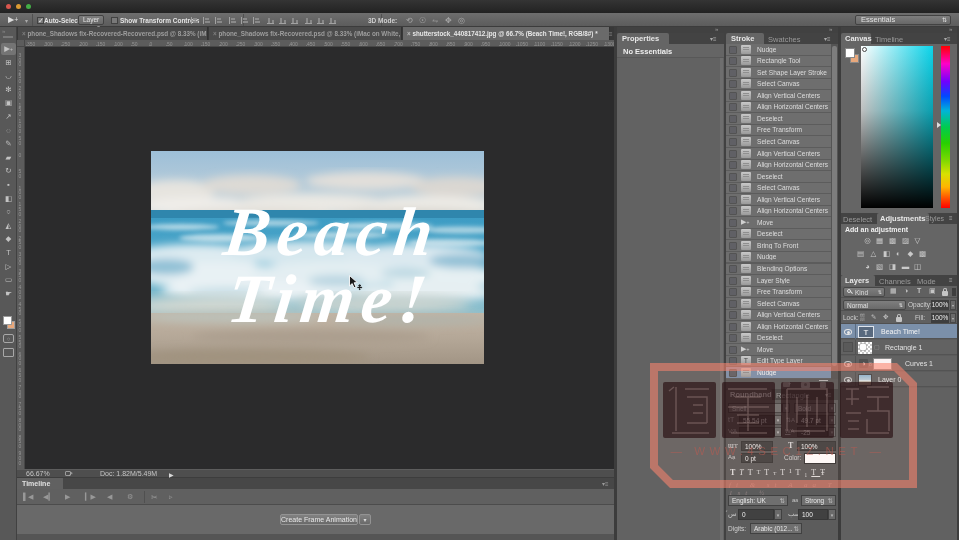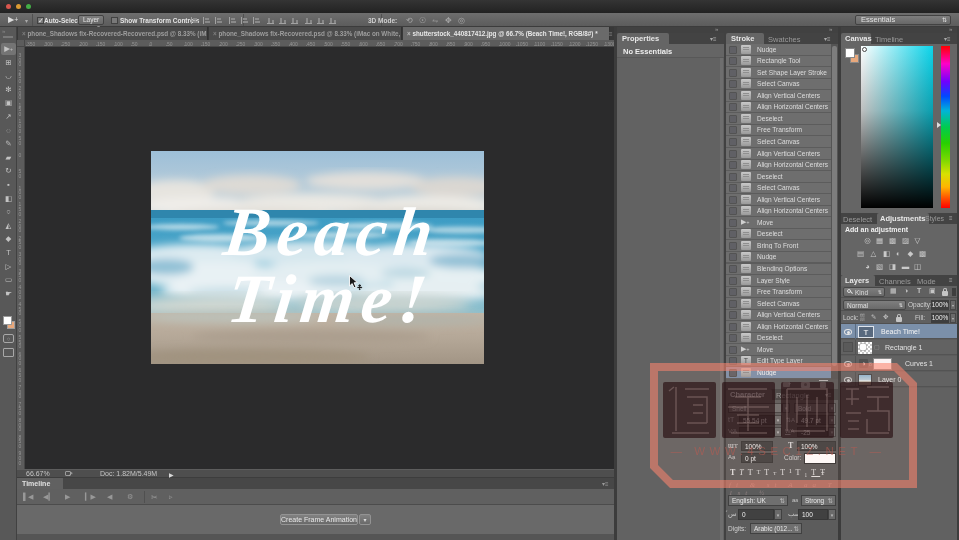--- a/index.html
+++ b/index.html
@@ -676,21 +676,21 @@
       <div class="abs" style="left:1px;top:2px;width:5px;height:320px;background:#7d7d7d;border-radius:2px;"></div>
     </div>
     <div class="abs" style="left:0;top:352.0px;width:112px;height:11px;background:#575757;">
  <div class="abs" style="left:57px;top:3px;width:7px;height:5px;background:#a8a8a8;border-radius:1px;"></div>
       <div class="abs" style="left:62px;top:1px;color:#cfcfcf;font-size:5.5px;font-weight:bold;">+</div>
  <div class="cam" style="left:75px;top:2.5px;"></div>
  <div class="trash" style="left:94px;top:2.5px;"></div>
 </div>
     <div class="abs" style="left:0;top:362px;width:112px;height:151px;background:#5c5c5c;">
 <div class="abs" style="left:0;top:0;width:112px;height:11px;background:#434343;">
- <div class="abs" style="left:0;top:0;width:46px;height:11px;background:#5c5c5c;border-radius:2px 2px 0 0;color:#e4e4e4;font-size:7.5px;font-weight:bold;line-height:11px;padding-left:4px;">Character</div>
+ <div class="abs" style="left:0;top:0;width:46px;height:11px;background:#5c5c5c;border-radius:2px 2px 0 0;color:#e4e4e4;font-size:7.5px;font-weight:bold;line-height:11px;padding-left:4px;">Roundhand</div>
  <div class="abs" style="left:50px;top:2px;color:#9a9a9a;font-size:7.5px;">Rectangle</div>
  <div class="abs" style="left:99px;top:2px;color:#aaa;font-size:6px;">▾≡</div>
 </div>
 <div class="abs" style="left:2px;top:14px;width:54px;height:10px;background:#6f6f6f;border:1px solid #414141;color:#e8e8e8;font-size:6.5px;line-height:9px;padding-left:3px;overflow:hidden;">Snell Roundhand ...</div>
 <div class="abs" style="left:56px;top:14px;width:8px;height:10px;background:#6a6a6a;border:1px solid #414141;color:#bbb;font-size:5px;text-align:center;line-height:9px;">▾</div>
 <div class="abs" style="left:68px;top:14px;width:34px;height:10px;background:#6f6f6f;border:1px solid #414141;color:#e8e8e8;font-size:6.5px;line-height:9px;padding-left:3px;">Bold</div>
 <div class="abs" style="left:102px;top:14px;width:8px;height:10px;background:#6a6a6a;border:1px solid #414141;color:#bbb;font-size:5px;text-align:center;line-height:9px;">▾</div>
 
 <div class="abs" style="left:2px;top:27px;color:#c8c8c8;font-size:7px;">tT</div>
 <div class="abs" style="left:13px;top:26px;width:35px;height:10px;background:#414141;border:1px solid #373737;color:#efefef;font-size:6.5px;line-height:9px;padding-left:3px;">55.54 pt</div>

